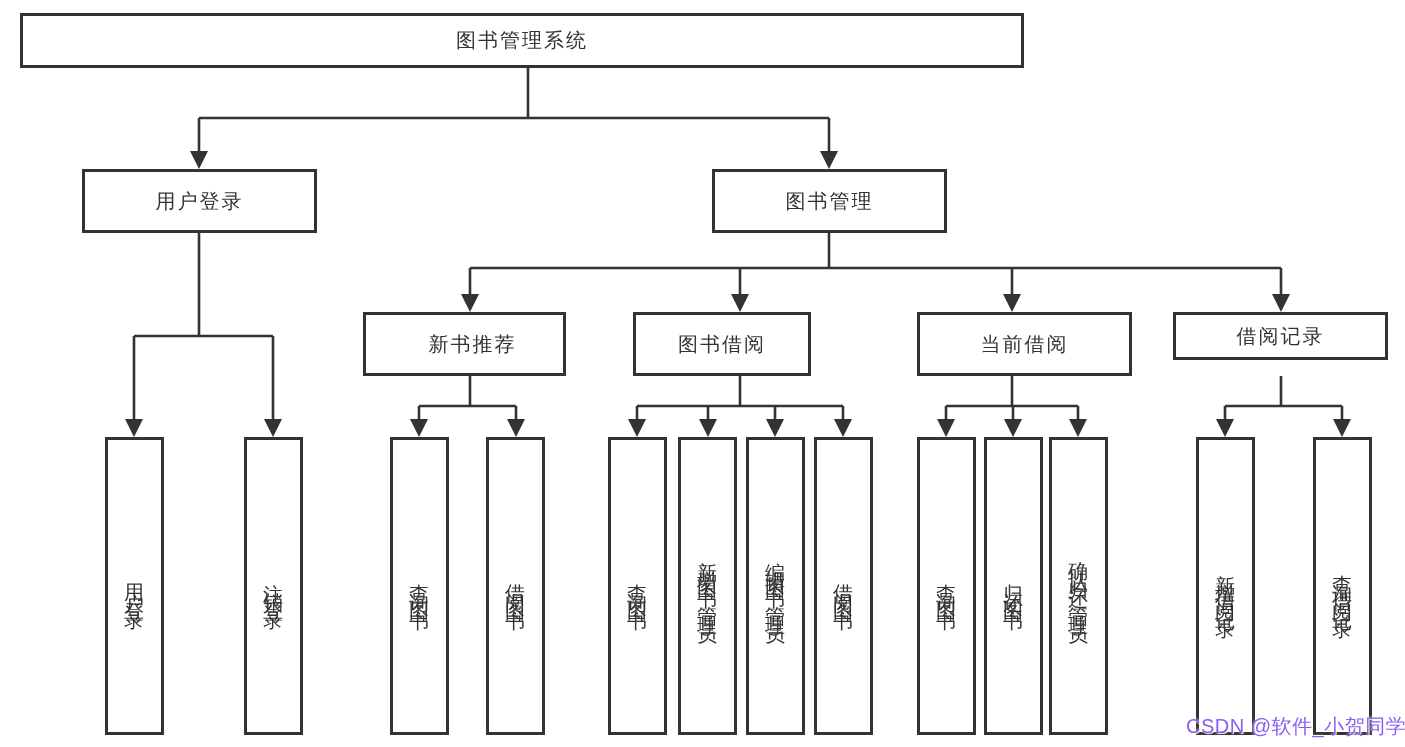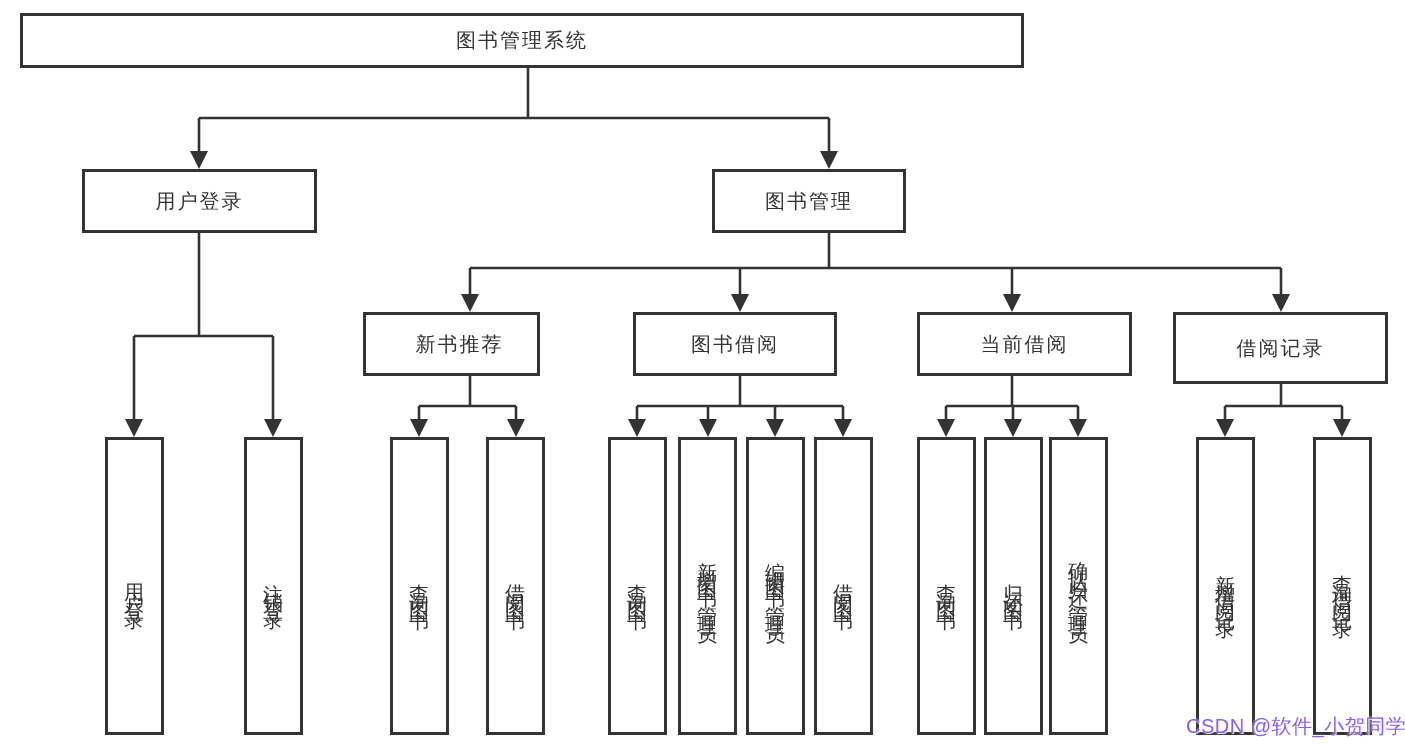--- a/index.html
+++ b/index.html
@@ -130,34 +130,34 @@
       M1333 419 L1351 419 L1342 437 Z"></path>
   </svg>
 
   <div class="node" style="left:20px; top:13px; width:1004px; height:55px;">
     <span>图书管理系统</span>
   </div>
 
   <div class="node" style="left:82px; top:169px; width:235px; height:64px;">
     <span>用户登录</span>
   </div>
-  <div class="node" style="left:712px; top:169px; width:194px; height:64px;">
+  <div class="node" style="left:712px; top:169px; width:235px; height:64px;">
     <span>图书管理</span>
   </div>
 
-  <div class="node" style="left:363px; top:312px; width:177px; height:64px;padding-left:16px;">
+  <div class="node" style="left:363px; top:312px; width:203px; height:64px;padding-left:16px;">
     <span>新书推荐</span>
   </div>
-  <div class="node" style="left:633px; top:312px; width:204px; height:64px;">
+  <div class="node" style="left:633px; top:312px; width:178px; height:64px;">
     <span>图书借阅</span>
   </div>
   <div class="node" style="left:905px; top:312px; width:215px; height:64px;margin-left:12px;">
     <span>当前借阅</span>
   </div>
-  <div class="node" style="left:1173px; top:312px; width:215px; height:72px;">
+  <div class="node" style="left:1173px; top:312px; width:215px; height:48px;">
     <span>借阅记录</span>
   </div>
 
   <div class="leaf" style="left:105px;">
     <span class="vtext">用户登录</span>
   </div>
   <div class="leaf" style="left:244px;">
     <span class="vtext">注销登录</span>
   </div>
   <div class="leaf" style="left:390px;">

